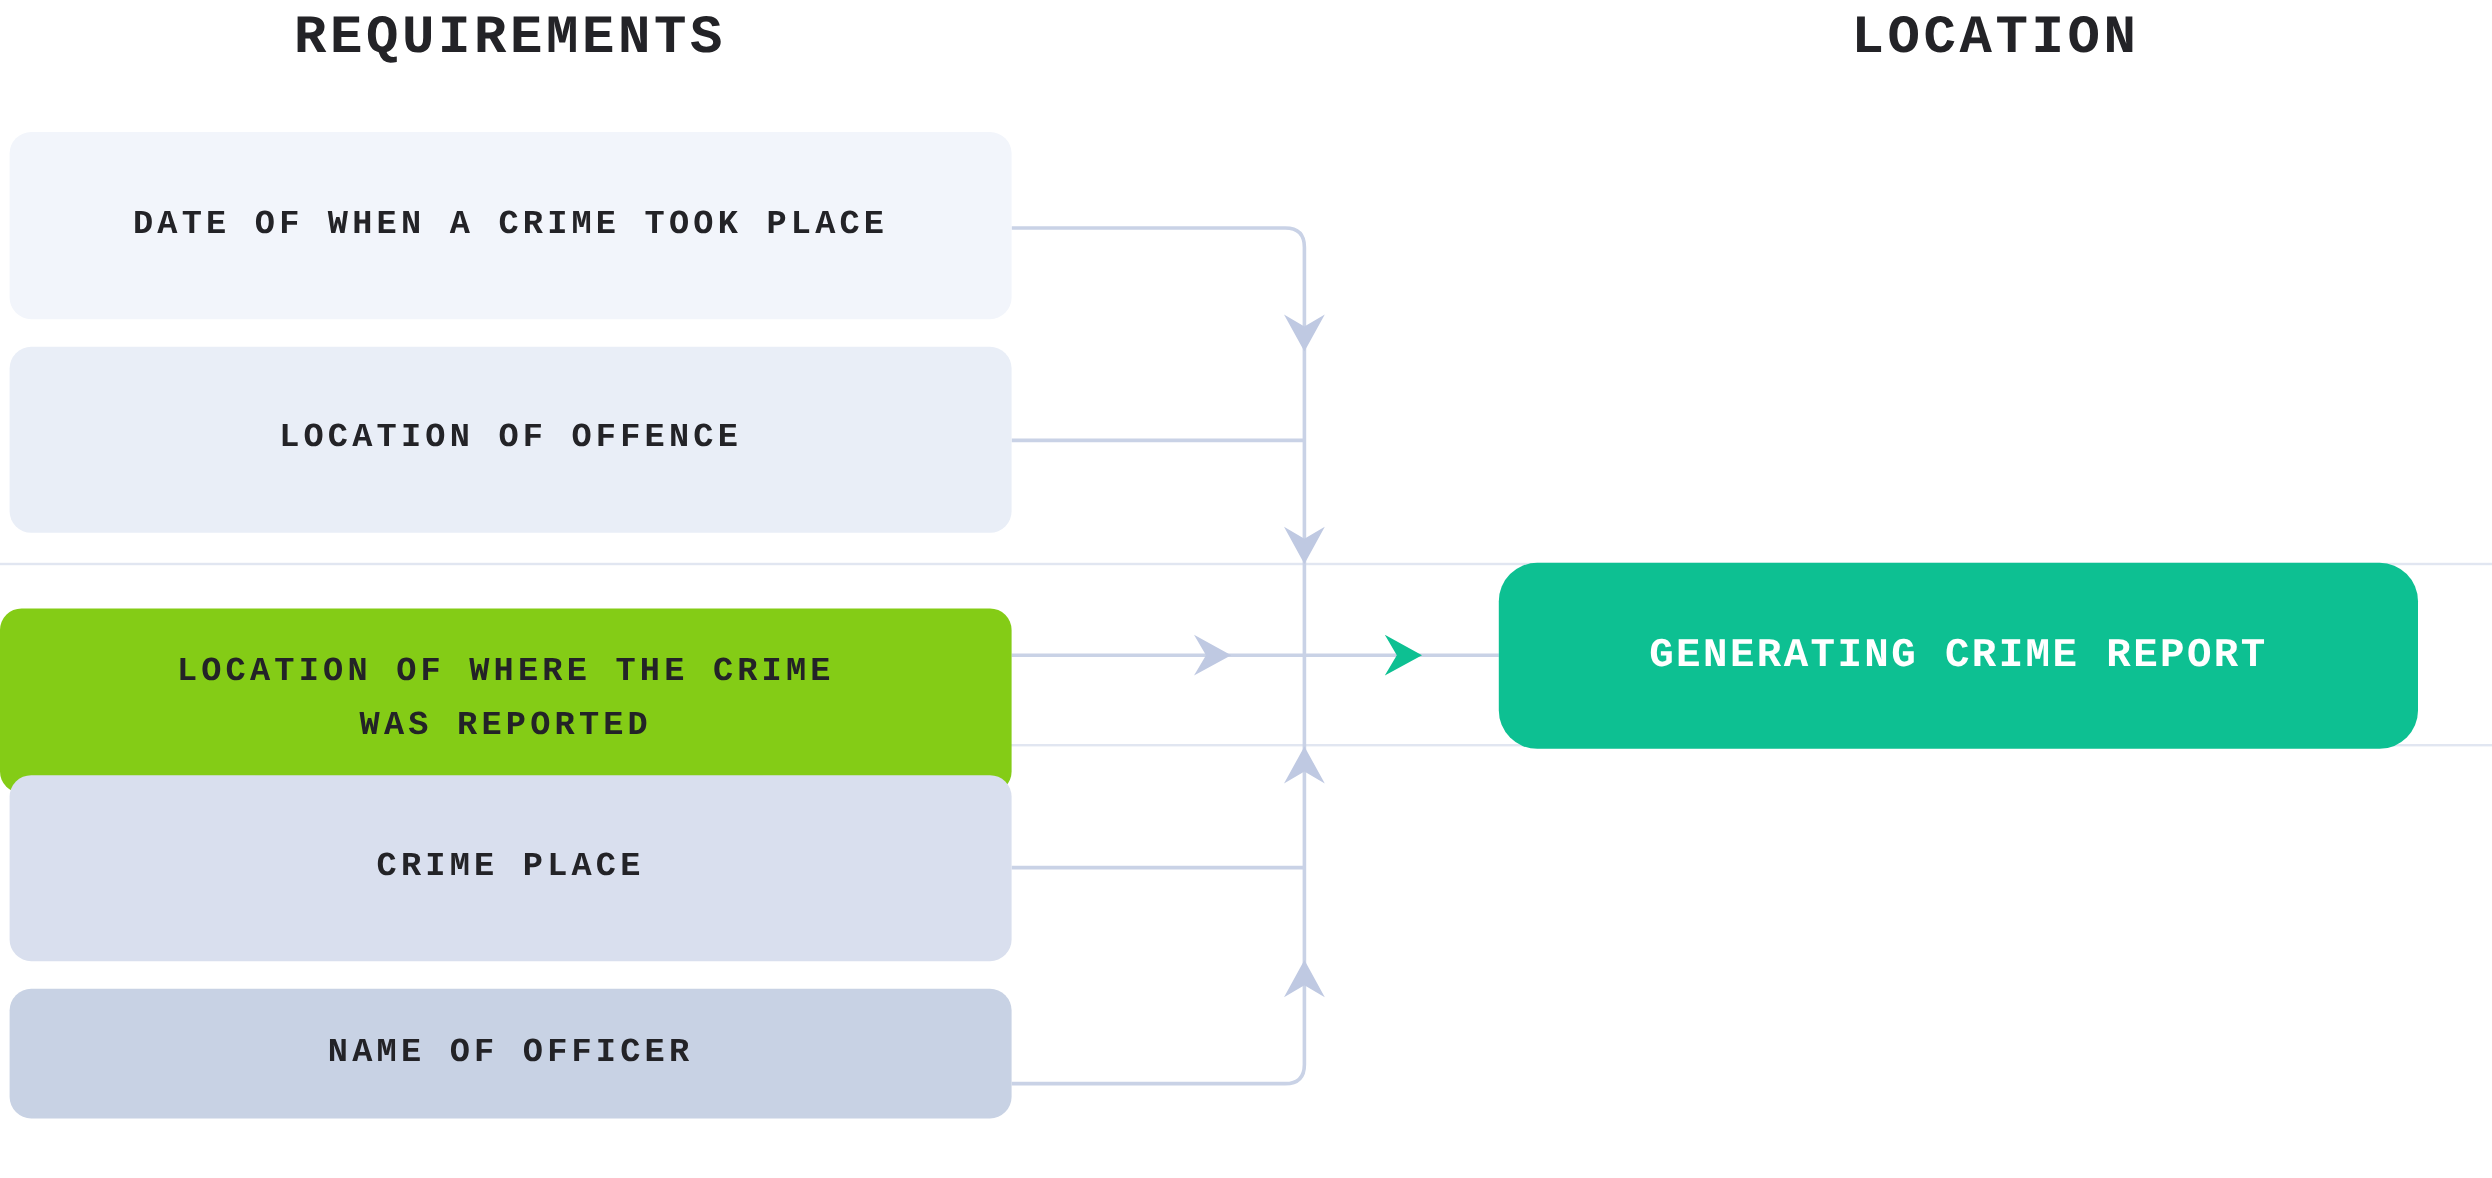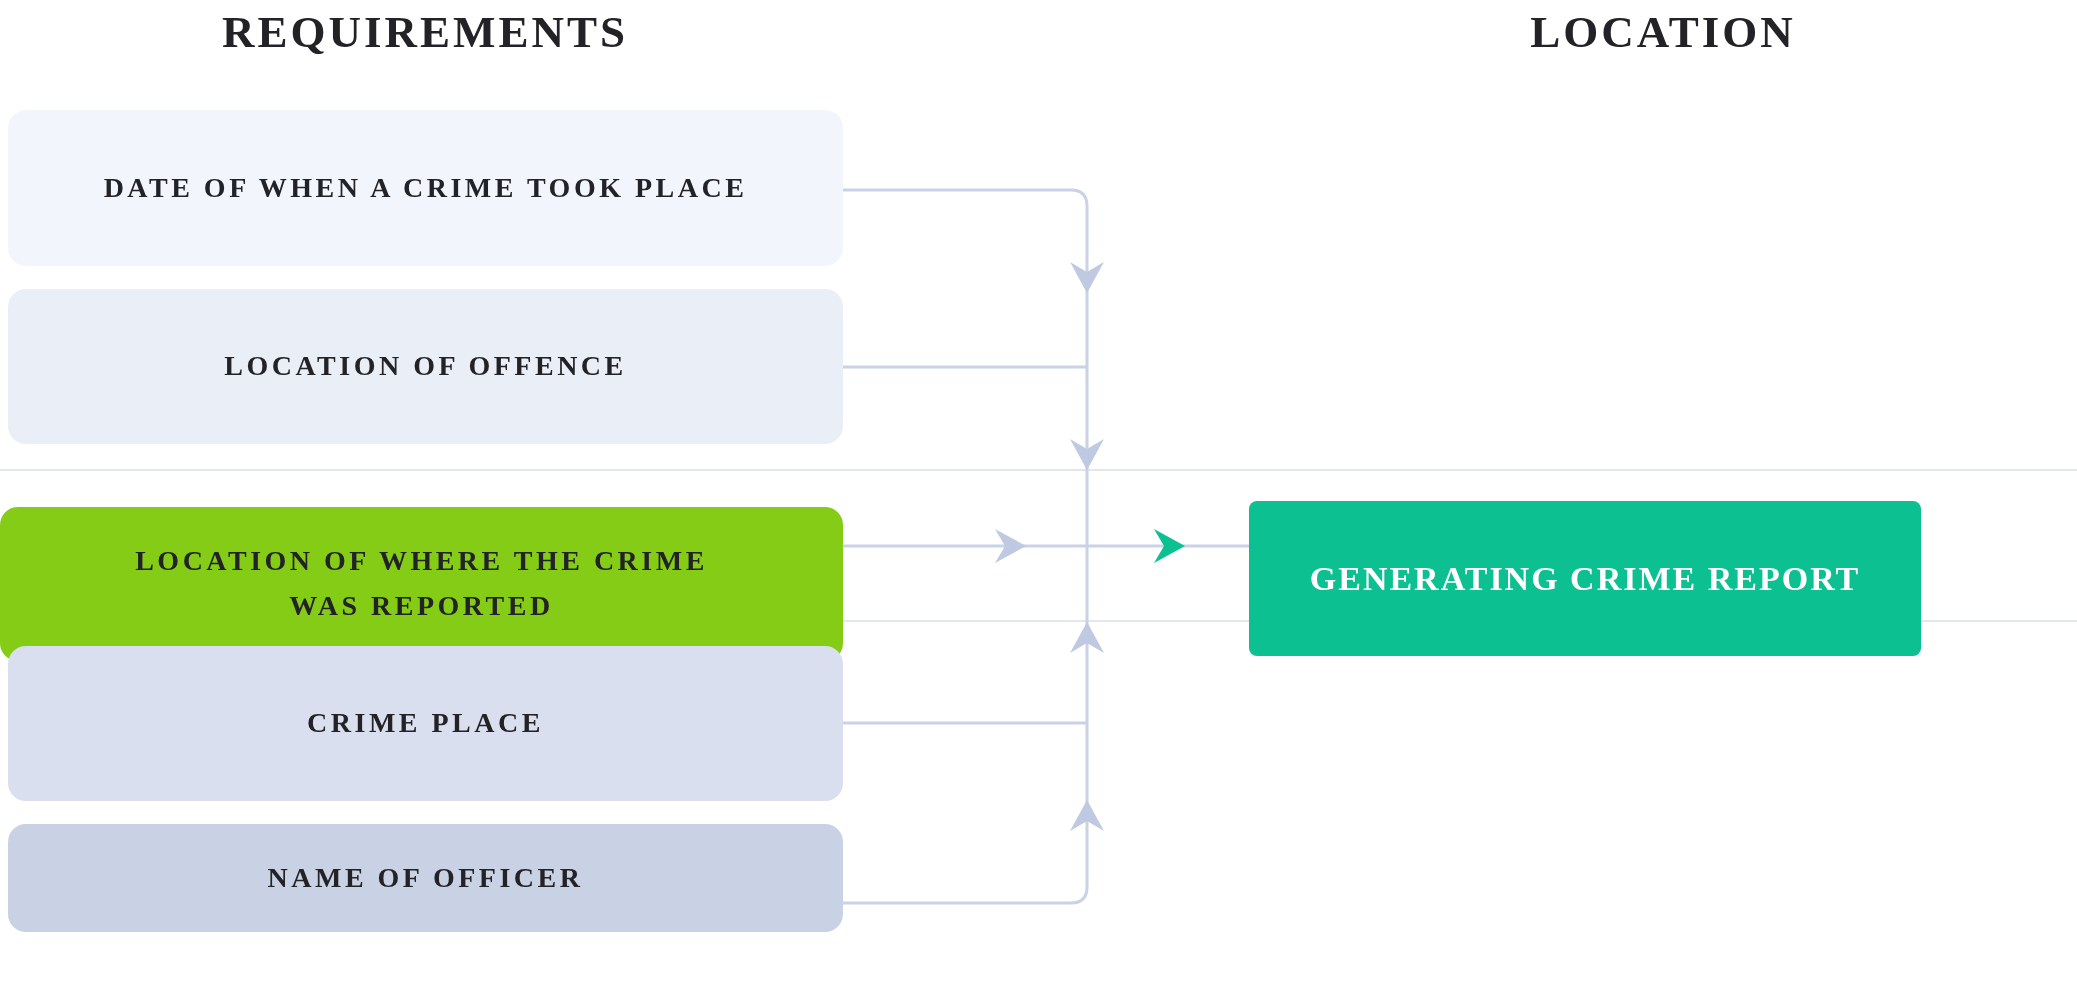--- a/index.html
+++ b/index.html
@@ -1,21 +1,21 @@
 <!DOCTYPE html>
 <html style="--bg: #ffffff; --text: #232327; --line: #c9d2e6; --arrow: #bfc9e2; --green: #0dc092; --green-text: #ffffff;"><head>
 <meta charset="utf-8">
 <style>
   html, body { margin: 0; padding: 0; background: #ffffff; }
   .canvas {
     position: relative;
     width: 2077px;
     height: 982px;
     background: var(--bg, #ffffff);
-    font-family: Liberation Serif, serif;
+    font-family: Liberation Mono, monospace;
     overflow: hidden;
   }
   .col-header {
     position: absolute;
     top: 6px;
     font-size: 45px;
     font-weight: 700;
     letter-spacing: 3px;
     color: var(--text, #232327);
     text-align: center;
@@ -73,29 +73,28 @@
   .req-box.r1 { top: 110px; height: 156px; }
   .req-box.r2 { top: 289px; height: 155px; }
   .req-box.r3 { top: 468px; height: 154px; left: 0px; width: 843px; }
   .req-box.r4 { top: 646px; height: 155px; }
   .req-box.r5 { top: 824px; height: 108px; }
 
   .feature-box {
     position: absolute;
     left: 1249px;
     top: 469px;
-    width: 672px;
+    width: 766px;
     height: 155px;
-    border-radius: 8px;
+    border-radius: 32px;
     background: var(--green, #0dc092);
     display: flex;
     align-items: center;
     justify-content: center;
     z-index: 2;
-    margin-top: 32px;
   }
   .feature-box .box-label {
     font-size: 34px;
     font-weight: 700;
     letter-spacing: 2px;
     color: var(--green-text, #ffffff);
     text-align: center;
   }
 </style>
 </head>

